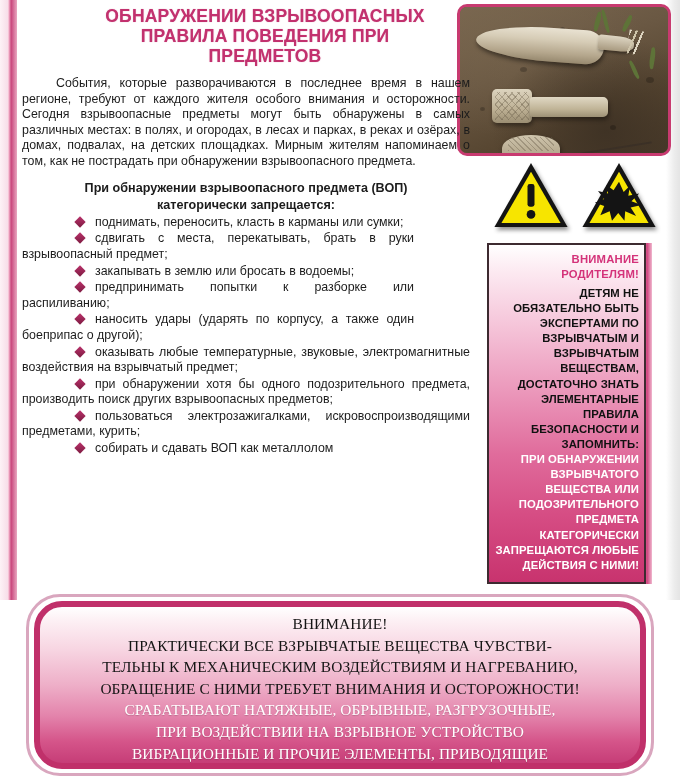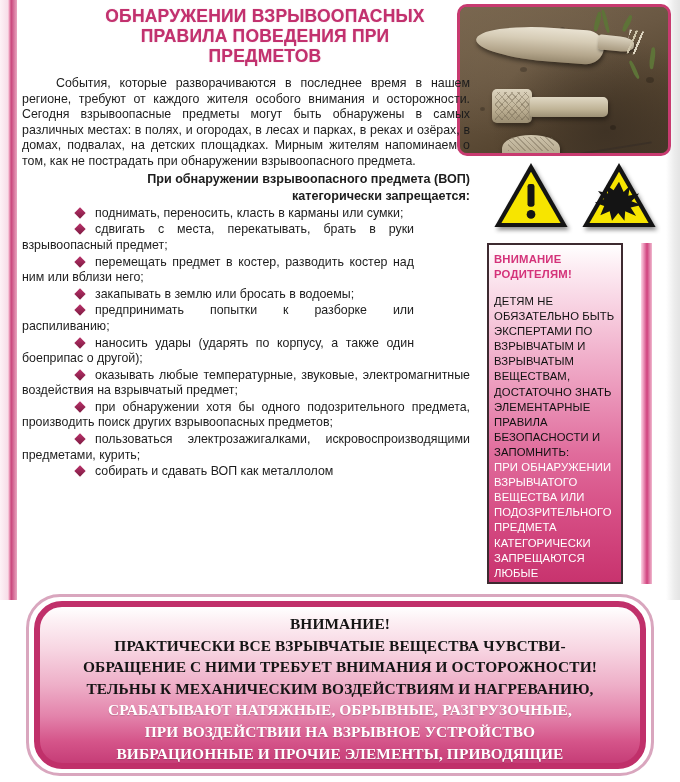--- a/index.html
+++ b/index.html
@@ -139,25 +139,25 @@
   .body-col {
     position: absolute;
     left: 22px; top: 76px; width: 448px;
     font-size: 12.4px;
     line-height: 15.6px;
     color: #1c1c1c;
   }
   .para {
     text-align: justify;
     text-indent: 34px;
-    margin-bottom: 2px;
+    margin-bottom: 11px;
   }
   .sub-head {
     font-weight: bold;
-    text-align: right;
+    text-align: center;
     font-size: 12.6px;
     line-height: 15.6px;
     margin: 2px 0 1px 0;
   }
   .bullet-item {
     position: relative;
     text-align: justify;
     padding-left: 0;
     text-indent: 54px;
     margin-bottom: 1px;
@@ -168,42 +168,42 @@
     background: linear-gradient(135deg,#b9316a,#7d1b41);
     transform: rotate(45deg);
     margin-right: 11px;
     vertical-align: 0px;
   }
   .bullet-item.narrow { width: 392px; }
 
   
   .parents-box {
     position: absolute;
-    left: 487px; top: 243px; width: 136px; height: 341px;
+    left: 487px; top: 243px; width: 159px; height: 341px;
     border: 2px solid #3d2a30;
     background: linear-gradient(to bottom,
       #ffffff 0%, #fdeef4 6%, #f6c9dc 22%, #ec9bbd 42%,
       #e06c9c 62%, #d64d84 80%, #c8336e 100%);
-    text-align: left;
+    text-align: right;
     padding: 7px 5px 4px 5px;
     overflow: hidden;
   }
   .parents-title {
     font-weight: bold;
     font-size: 11.3px;
     line-height: 15px;
     color: #d4337a;
     letter-spacing: .2px;
   }
   .parents-body {
-    font-weight: normal;
+    font-weight: bold;
     font-size: 11.3px;
     line-height: 15.1px;
     color: #111111;
-    margin-top: 12px;
+    margin-top: 4px;
     letter-spacing: .1px;
   }
   .parents-body .lite { color: #ffffff; }
   .parents-side {
     position: absolute;
     left: 641px; top: 243px; width: 11px; height: 341px;
     background: linear-gradient(to right,#ffd6e6,#d0417d 55%,#f0b9cf);
   }
 
   
@@ -221,21 +221,21 @@
     border-radius: 28px;
     background: linear-gradient(to bottom,
       #ffffff 0%, #fdf1f5 8%, #f7d4e1 28%, #eeafc8 50%,
       #e383ab 70%, #d5558a 86%, #c63d77 100%);
     padding: 6px 10px 4px 10px;
     text-align: center;
     overflow: hidden;
   }
   .bottom-line {
     font-family: "Liberation Serif", serif;
-    font-weight: bold;
+    font-weight: normal;
     font-size: 15.4px;
     line-height: 21.6px;
     color: #151515;
     letter-spacing: .1px;
     white-space: nowrap;
   }
   .bottom-line.w { color: #ffffff; text-shadow: 0 1px 1px rgba(0,0,0,.18); }
 </style>
 </head>
 <body>
@@ -293,21 +293,20 @@
   </div>
 
   <div class="body-col">
     <div class="para">События, которые разворачиваются в последнее время в нашем регионе, требуют от каждого жителя особого внимания и осторожности. Сегодня взрывоопасные предметы могут быть обнаружены в самых различных местах:  в полях,  и огородах, в лесах и парках, в реках и озёрах, в домах, подвалах, на детских площадках. Мирным жителям напоминаем о том, как не пострадать при обнаружении взрывоопасного предмета.</div>
 
     <div class="sub-head">При обнаружении взрывоопасного предмета (ВОП)</div>
     <div class="sub-head">категорически запрещается:</div>
 
     <div class="bullet-item narrow"><span class="dia"></span><span>поднимать, переносить, класть в карманы или сумки;</span></div>
     <div class="bullet-item narrow"><span class="dia"></span><span>сдвигать с места, перекатывать, брать в руки взрывоопасный предмет;</span></div>
-    <div class="bullet-item narrow"><span class="dia"></span><span>перемещать предмет в костер, разводить костер над ним или вблизи него;</span></div>
     <div class="bullet-item"><span class="dia"></span><span>закапывать в землю или бросать в водоемы;</span></div>
     <div class="bullet-item narrow"><span class="dia"></span><span>предпринимать попытки к разборке или распиливанию;</span></div>
     <div class="bullet-item narrow"><span class="dia"></span><span>наносить удары (ударять по корпусу, а также один боеприпас о другой);</span></div>
     <div class="bullet-item"><span class="dia"></span><span>оказывать любые температурные, звуковые,  электромагнитные воздействия на взрывчатый предмет;</span></div>
     <div class="bullet-item"><span class="dia"></span><span>при обнаружении хотя бы одного подозрительного предмета, производить поиск других взрывоопасных предметов;</span></div>
     <div class="bullet-item"><span class="dia"></span><span>пользоваться электрозажигалками, искровоспроизводящими предметами, курить;</span></div>
     <div class="bullet-item"><span class="dia"></span><span>собирать и сдавать ВОП как металлолом</span></div>
   </div>
 
   <div class="parents-side"></div>
@@ -334,21 +333,21 @@
       <div class="lite">КАТЕГОРИЧЕСКИ</div>
       <div class="lite">ЗАПРЕЩАЮТСЯ ЛЮБЫЕ</div>
       <div class="lite">ДЕЙСТВИЯ С НИМИ!</div>
     </div>
   </div>
 
   <div class="bottom-outer"></div>
   <div class="bottom-box">
     <div class="bottom-line">ВНИМАНИЕ!</div>
     <div class="bottom-line">ПРАКТИЧЕСКИ ВСЕ ВЗРЫВЧАТЫЕ ВЕЩЕСТВА ЧУВСТВИ-</div>
+    <div class="bottom-line">ТЕЛЬНЫ К МЕХАНИЧЕСКИМ ВОЗДЕЙСТВИЯМ И НАГРЕВАНИЮ,</div>
     <div class="bottom-line">ОБРАЩЕНИЕ С НИМИ ТРЕБУЕТ ВНИМАНИЯ И ОСТОРОЖНОСТИ!</div>
-    <div class="bottom-line">ТЕЛЬНЫ К МЕХАНИЧЕСКИМ ВОЗДЕЙСТВИЯМ И НАГРЕВАНИЮ,</div>
     <div class="bottom-line w">СРАБАТЫВАЮТ НАТЯЖНЫЕ, ОБРЫВНЫЕ, РАЗГРУЗОЧНЫЕ,</div>
     <div class="bottom-line w">ПРИ ВОЗДЕЙСТВИИ НА ВЗРЫВНОЕ УСТРОЙСТВО</div>
     <div class="bottom-line w">ВИБРАЦИОННЫЕ И ПРОЧИЕ ЭЛЕМЕНТЫ, ПРИВОДЯЩИЕ</div>
     <div class="bottom-line w">ВЗРЫВАТЕЛИ В ДЕЙС</div>
   </div>
 
 </div>
 
 </body></html>

